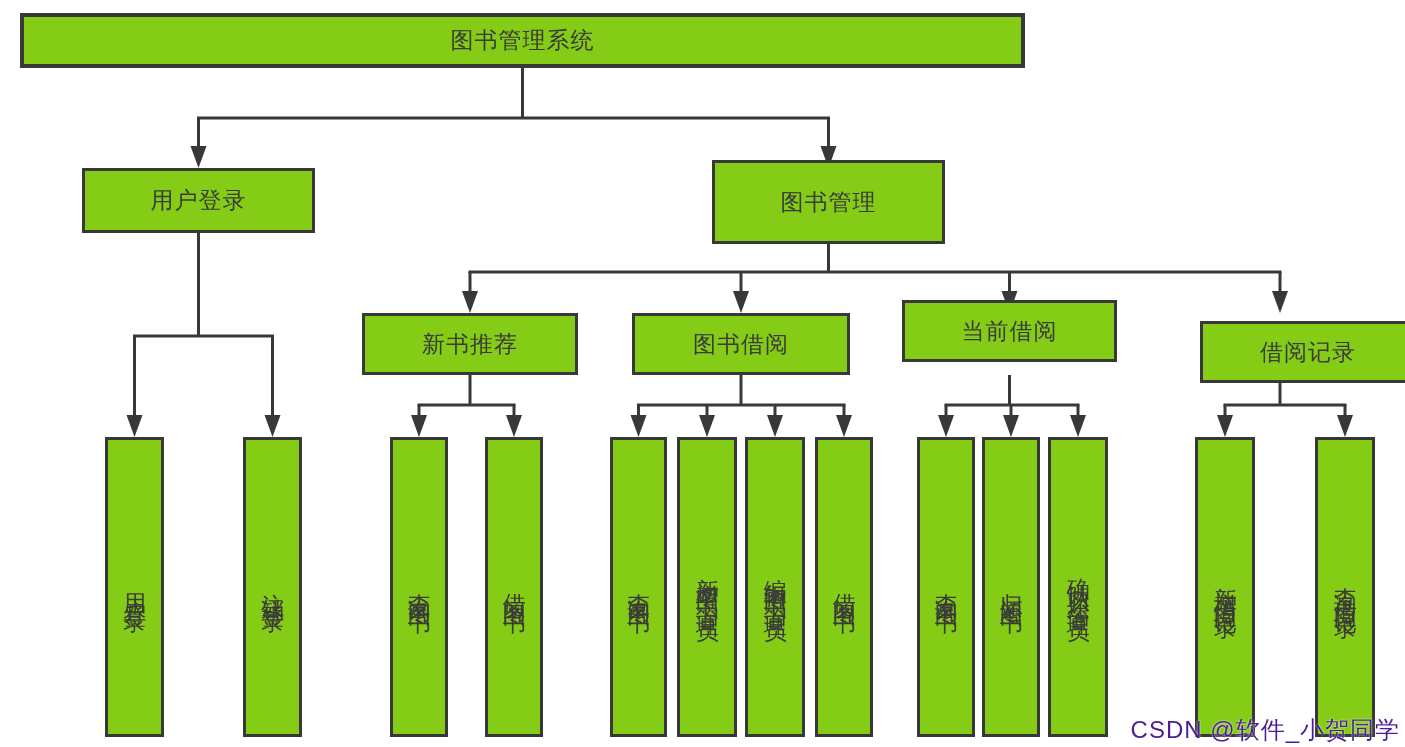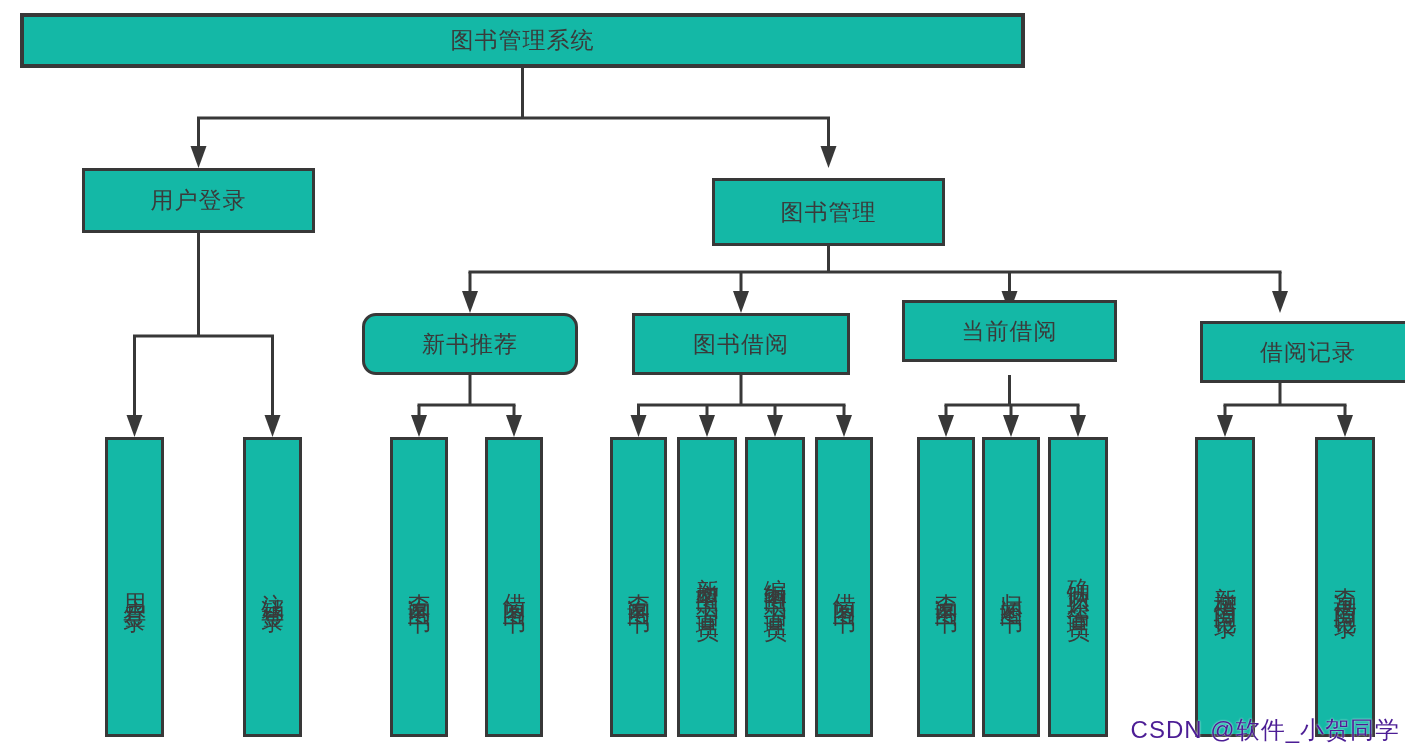--- a/index.html
+++ b/index.html
@@ -10,21 +10,21 @@
     background:#ffffff;
     overflow:hidden;
     font-family:"Liberation Sans", sans-serif;
     color:#3a3a3a;
   }
   #wires{position:absolute;left:0;top:0;z-index:1;}
   .box{
     position:absolute;
     box-sizing:border-box;
     border:3px solid #383838;
-    background:#14b8a6;
+    background:#84cc16;
     display:flex;
     align-items:center;
     justify-content:center;
     z-index:2;
   }
   .box.root{border-width:4px;}
   .h-label{
     font-size:23px;
     letter-spacing:1px;
     white-space:nowrap;
@@ -123,25 +123,25 @@
     </g>
   </svg>
 
   <div class="box root" style="left:20px;top:13px;width:1005px;height:55px;">
     <span class="h-label">图书管理系统</span>
   </div>
 
   <div class="box" style="left:82px;top:168px;width:233px;height:65px;">
     <span class="h-label">用户登录</span>
   </div>
-  <div class="box" style="left:712px;top:178px;width:233px;height:68px;text-align:center;">
+  <div class="box" style="left:712px;top:160px;width:233px;height:84px;text-align:center;">
     <span class="h-label">图书管理</span>
   </div>
 
-  <div class="box" style="left:362px;top:313px;width:216px;height:62px;border-radius:14px;">
+  <div class="box" style="left:362px;top:313px;width:216px;height:62px;">
     <span class="h-label">新书推荐</span>
   </div>
   <div class="box" style="left:632px;top:313px;width:218px;height:62px;justify-content:center;">
     <span class="h-label">图书借阅</span>
   </div>
   <div class="box" style="left:902px;top:300px;width:215px;height:62px;">
     <span class="h-label">当前借阅</span>
   </div>
   <div class="box" style="left:1200px;top:313px;width:216px;height:62px;margin-top:8px;">
     <span class="h-label">借阅记录</span>

